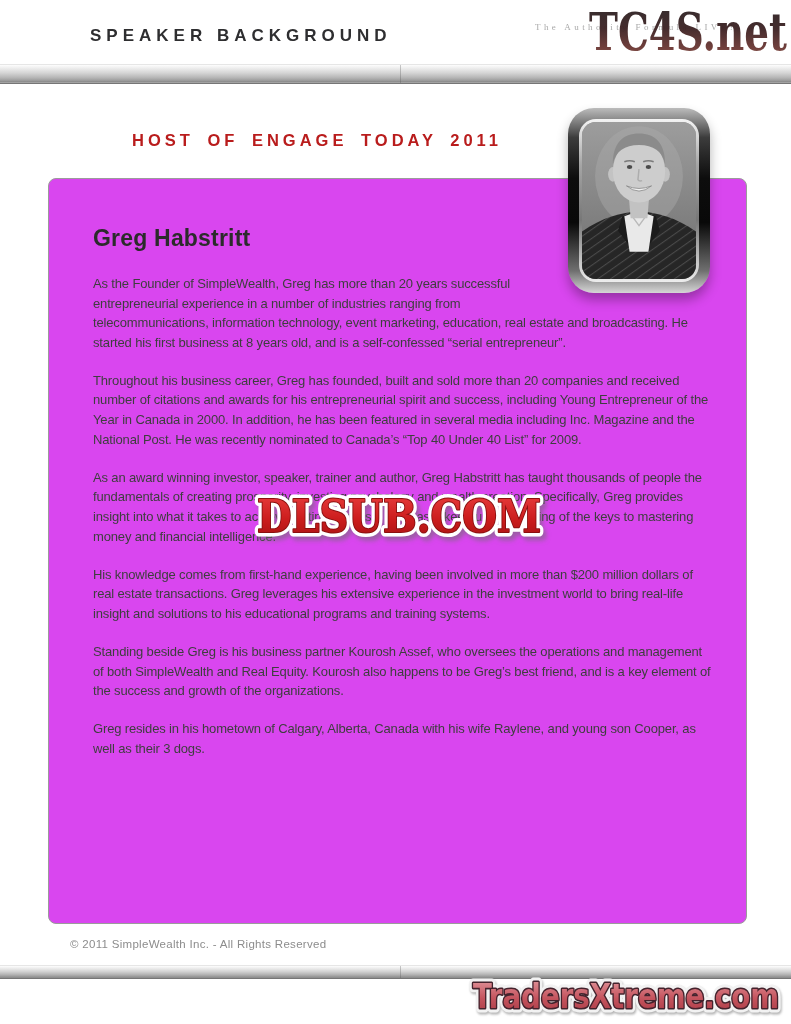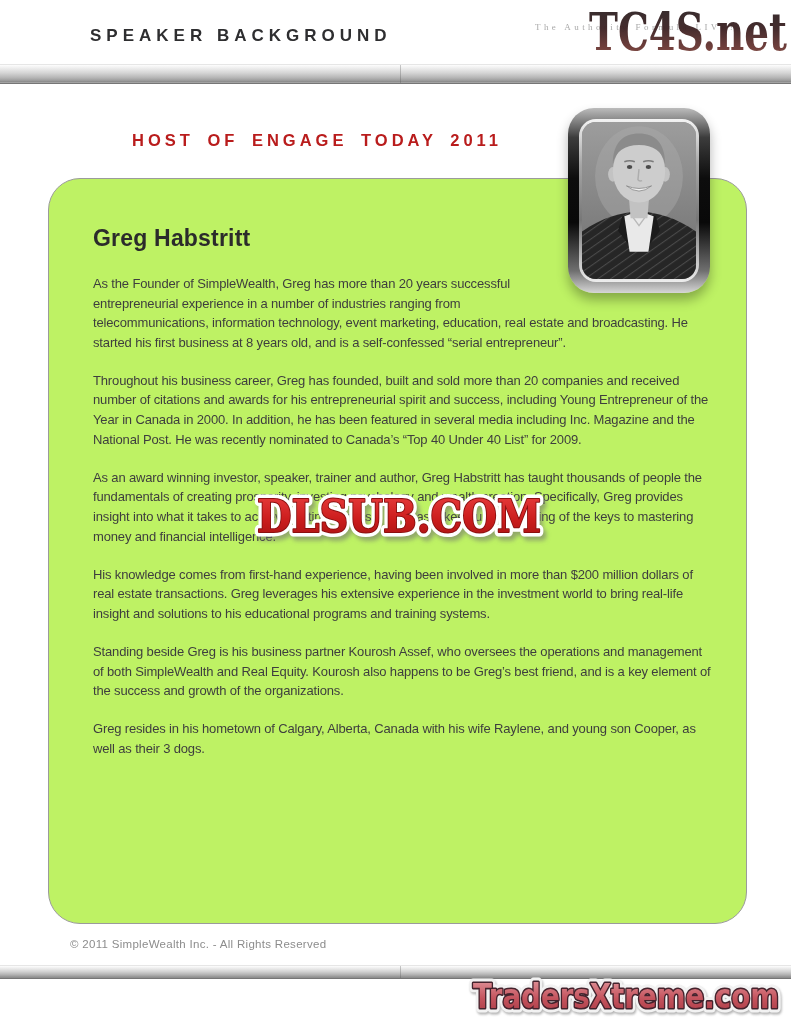--- a/index.html
+++ b/index.html
@@ -38,21 +38,21 @@
   .bar-top{top:64px;height:18px;}
   .bar-bottom{top:965px;height:12px;}
   
   .section-heading{
     position:absolute;left:132px;top:131px;
     font-size:16.5px;font-weight:bold;letter-spacing:4px;word-spacing:5px;color:#b91c1c;
   }
   
   .card{
     position:absolute;left:48px;top:178px;width:697px;height:744px;
-    border:1px solid #9b9b9b;border-radius:32px;background:#bef264;
+    border:1px solid #9b9b9b;border-radius:8px;background:#d946ef;
   }
   .card-content{
     position:absolute;left:44px;top:46px;width:620px;color:#3e3e3e;
   }
   .wrap-spacer{float:right;width:150px;height:80px;}
   .speaker-name{
     font-size:23px;font-weight:bold;color:#2b2b2b;margin:0 0 22px 0;letter-spacing:0.2px;
   }
   .card-content p{
     margin:0 0 18.5px 0;font-size:13px;line-height:19.6px;letter-spacing:-0.15px;color:#3e3e3e;

